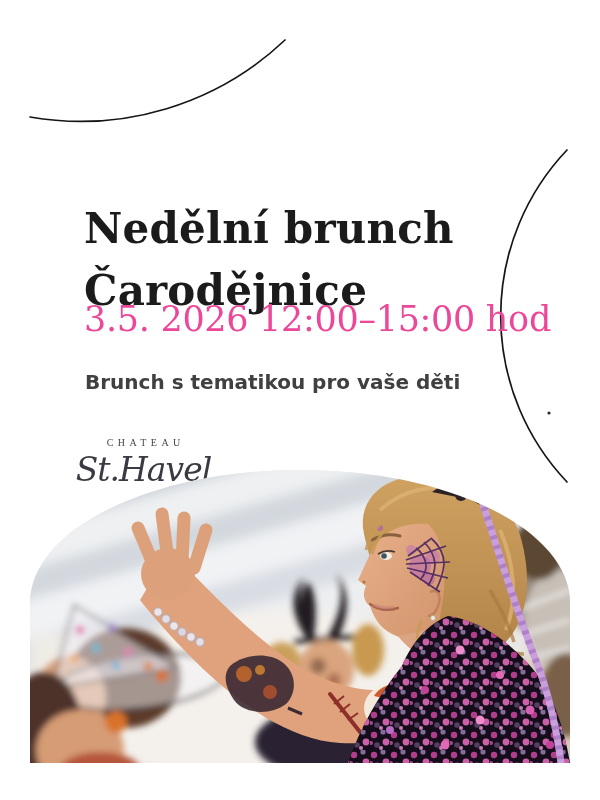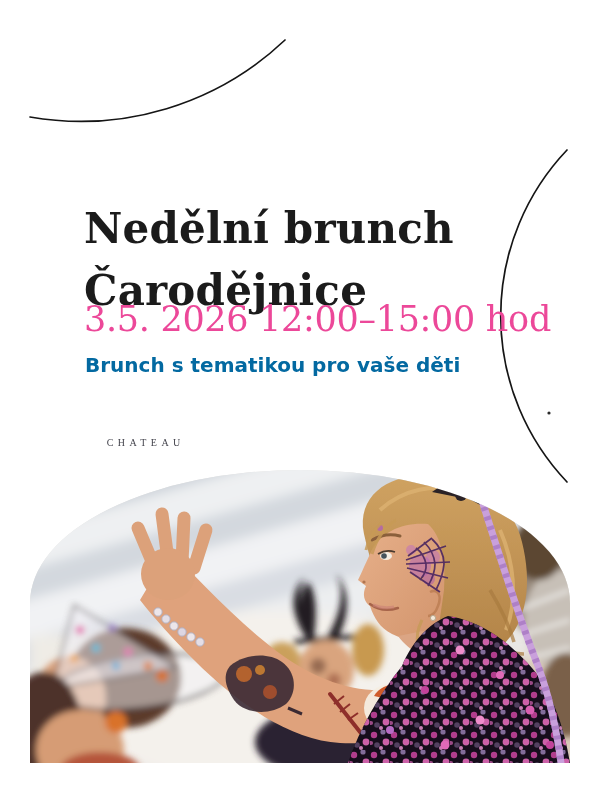--- a/index.html
+++ b/index.html
@@ -11,22 +11,22 @@
   .title{
     position:absolute;left:84px;top:170px;font-size:42px;line-height:62px;
     font-weight:700;color:#1b1b1b;letter-spacing:.2px;white-space:nowrap;
   }
   .title span{display:block;}
   .datetime{
     position:absolute;left:84px;top:299px;font-size:35px;line-height:40px;
     font-weight:400;color:#ec4899;white-space:nowrap;letter-spacing:-.3px;
   }
   .subtitle{
-    position:absolute;left:85px;top:352px;font-family:"DejaVu Sans",sans-serif;
-    font-size:20px;line-height:26px;font-weight:700;color:#0369a1;white-space:nowrap;text-align:right;
+    position:absolute;left:85px;top:369px;font-family:"DejaVu Sans",sans-serif;
+    font-size:20px;line-height:26px;font-weight:700;color:#404040;white-space:nowrap;text-align:right;
   }
   .logo{position:absolute;left:66px;top:437px;width:155px;text-align:center;color:#3b3b45;}
   .logo-top{
     font-family:"Liberation Serif",serif;font-size:10px;letter-spacing:4.5px;
     text-indent:4.5px;line-height:12px;color:#44444d;
   }
   .logo-script{
     font-family:"DejaVu Serif",serif;font-style:italic;font-size:33px;line-height:40px;
     letter-spacing:-1px;color:#3a3a42;margin-top:1px;
   }
@@ -51,20 +51,21 @@
     <span>Nedělní brunch</span>
     <span>Čarodějnice</span>
   </h1>
 
   <div class="datetime">3.5. 2026 12:00–15:00 hod</div>
 
   <div class="subtitle">Brunch s tematikou pro vaše děti</div>
 
   <div class="logo">
     <div class="logo-top">CHATEAU</div>
+    <div class="logo-script">St.Havel</div>
   </div>
 
   <div class="photo" role="img" aria-label="Girl with purple spider-web face paint, black sequin dress, purple ribbon in blonde hair and temporary tattoos on her raised arm, at a children's witch-themed brunch in a tent; other costumed children with witch hat and black horns blurred in the background">
     <svg width="540" height="293" viewBox="0 0 540 293">
       <defs>
         <filter id="fbg" x="-20%" y="-20%" width="140%" height="140%">
             <feGaussianBlur stdDeviation="6"></feGaussianBlur>
           </filter>
         <filter id="fmid" x="-20%" y="-20%" width="140%" height="140%">
             <feGaussianBlur stdDeviation="3"></feGaussianBlur>

